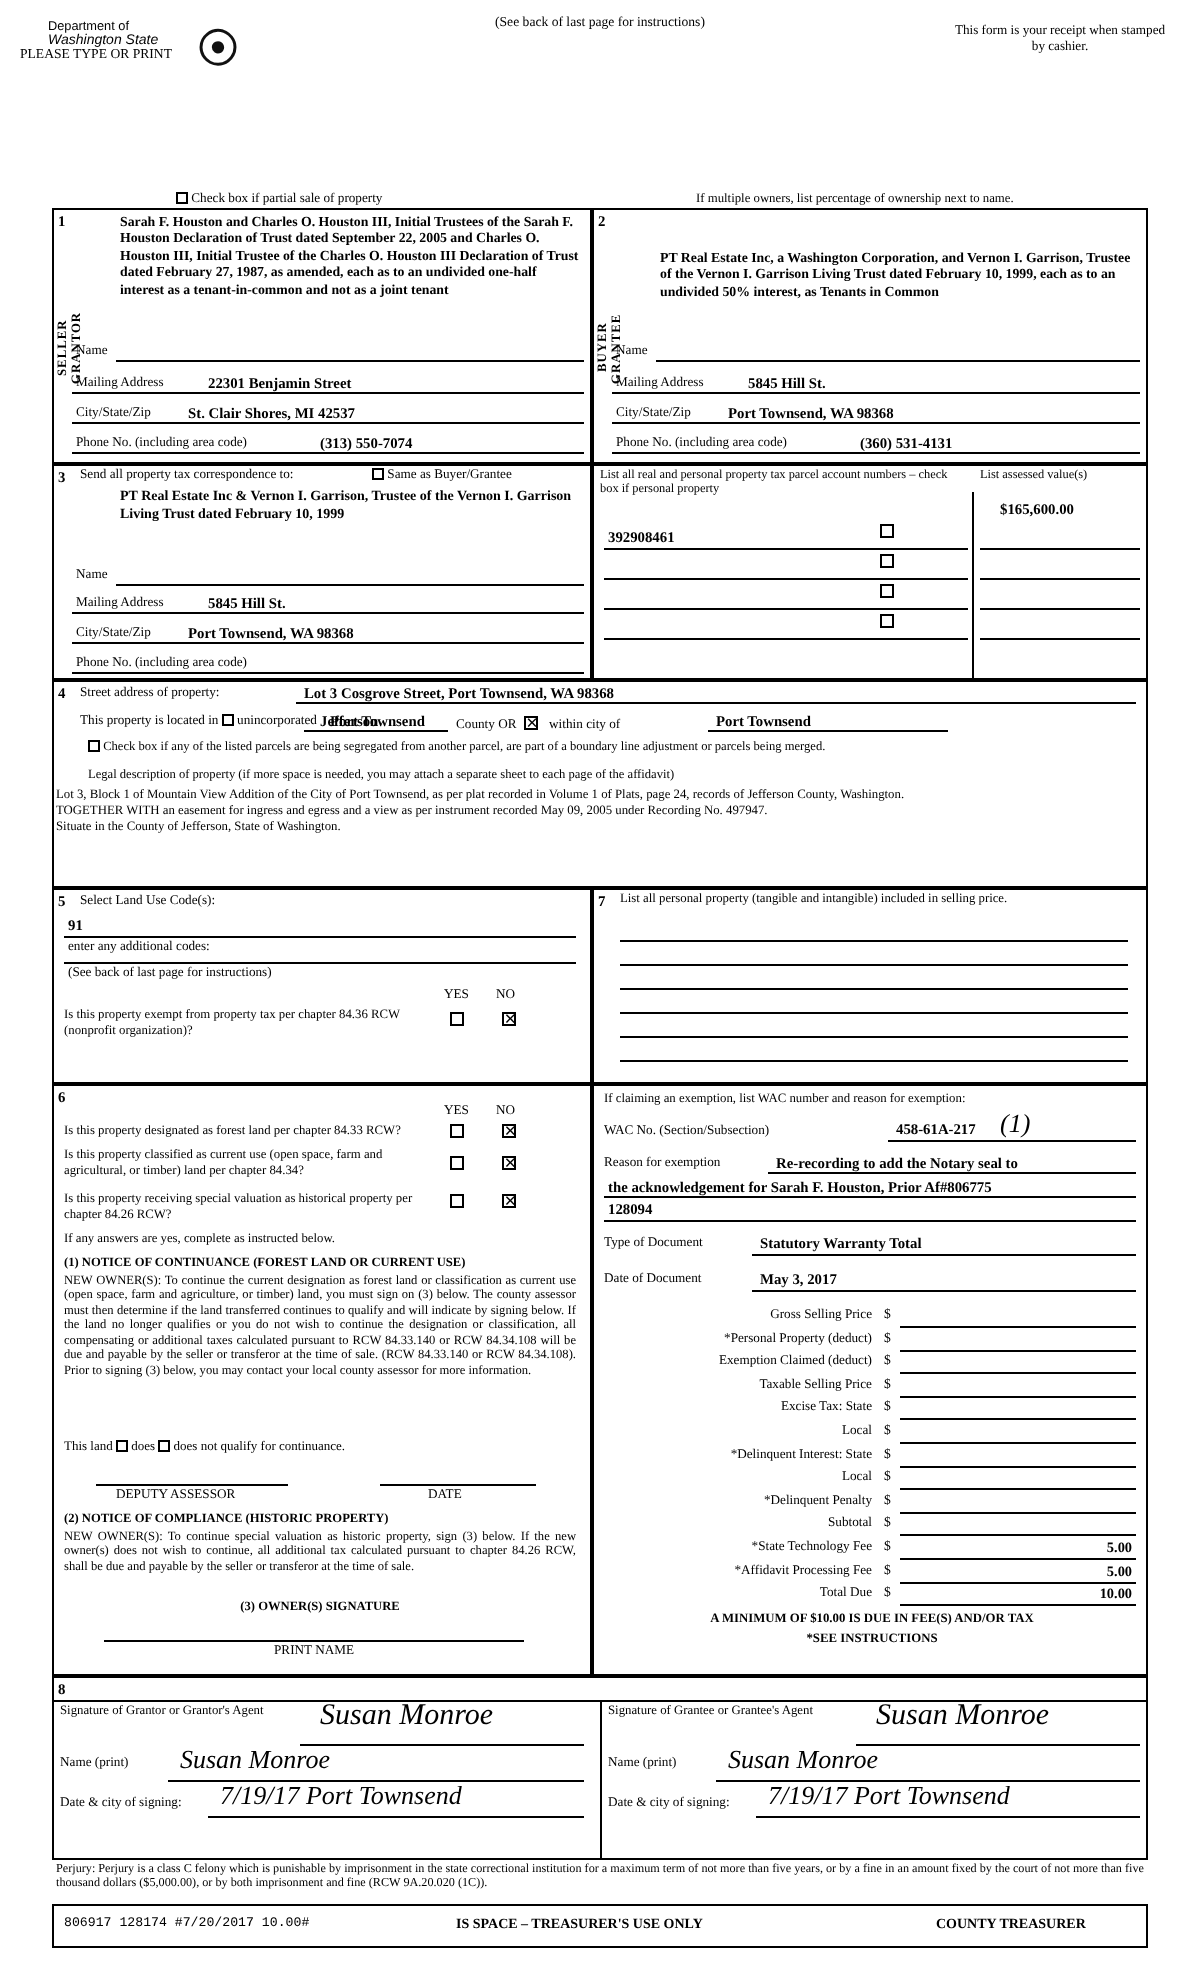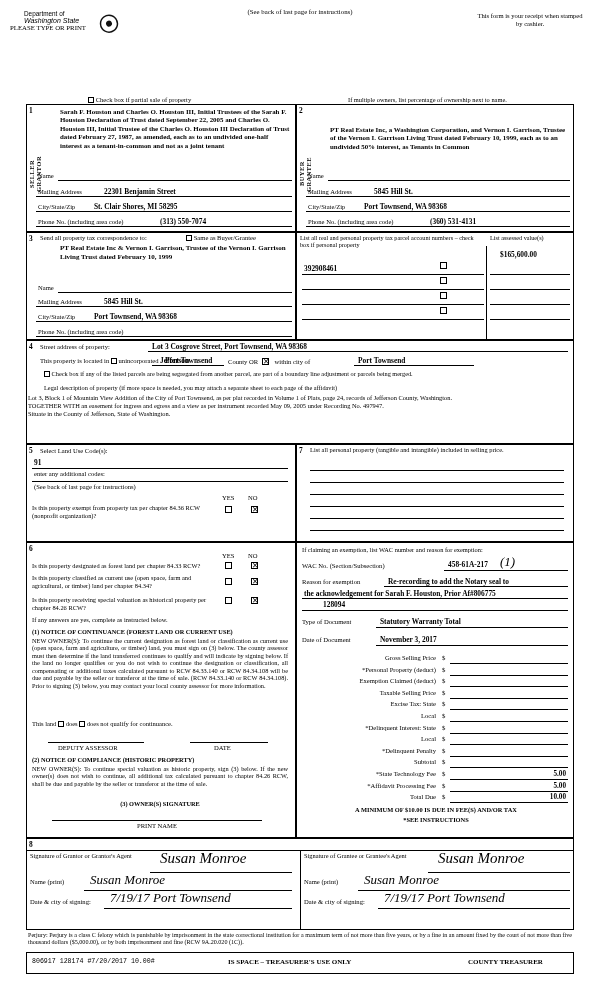--- a/index.html
+++ b/index.html
@@ -83,21 +83,21 @@
 
   <div class="lbl" style="left:38px; top:172px;">Name</div>
   <div style="position:absolute; left:60px; top:108px; width:232px; font-size:6.9px; font-weight:bold; line-height:1.22;">Sarah F. Houston and Charles O. Houston III, Initial Trustees of the Sarah F. Houston Declaration of Trust dated September 22, 2005 and Charles O. Houston III, Initial Trustee of the Charles O. Houston III Declaration of Trust dated February 27, 1987, as amended, each as to an undivided one-half interest as a tenant-in-common and not as a joint tenant</div>
   <div class="line" style="left:58px; top:180px; width:234px;"></div>
 
   <div class="lbl" style="left:38px; top:188px;">Mailing Address</div>
   <div class="val" style="left:104px; top:187px;">22301 Benjamin Street</div>
   <div class="line" style="left:36px; top:196px; width:256px;"></div>
 
   <div class="lbl" style="left:38px; top:203px;">City/State/Zip</div>
-  <div class="val" style="left:94px; top:202px;">St. Clair Shores, MI 58295</div>
+  <div class="val" style="left:94px; top:202px;">St. Clair Shores, MI 42537</div>
   <div class="line" style="left:36px; top:211px; width:256px;"></div>
 
   <div class="lbl" style="left:38px; top:218px;">Phone No. (including area code)</div>
   <div class="val" style="left:160px; top:217px;">(313) 550-7074</div>
   <div class="line" style="left:36px; top:226px; width:256px;"></div>
 
   <div class="lbl" style="left:308px; top:172px;">Name</div>
   <div style="position:absolute; left:330px; top:126px; width:238px; font-size:6.9px; font-weight:bold; line-height:1.22;">PT Real Estate Inc, a Washington Corporation, and Vernon I. Garrison, Trustee of the Vernon I. Garrison Living Trust dated February 10, 1999, each as to an undivided 50% interest, as Tenants in Common</div>
   <div class="line" style="left:328px; top:180px; width:242px;"></div>
 
@@ -265,29 +265,29 @@
   <div class="lbl" style="left:302px; top:562px;">WAC No. (Section/Subsection)</div>
   <div class="val" style="left:448px; top:560px;">458-61A-217</div>
   <div class="hand" style="position:absolute; left:500px; top:554px; font-size:13px;">(1)</div>
   <div class="line" style="left:444px; top:570px; width:124px;"></div>
 
   <div class="lbl" style="left:302px; top:578px;">Reason for exemption</div>
   <div class="val" style="left:388px; top:577px;">Re-recording to add the Notary seal to</div>
   <div class="line" style="left:384px; top:586px; width:184px;"></div>
   <div class="val" style="left:304px; top:589px;">the acknowledgement for Sarah F. Houston, Prior Af#806775</div>
   <div class="line" style="left:302px; top:598px; width:266px;"></div>
-  <div class="val" style="left:304px; top:600px;margin-left:19px;">128094</div>
+  <div class="val" style="left:304px; top:600px;">128094</div>
   <div class="line" style="left:302px; top:610px; width:266px;"></div>
 
   <div class="lbl" style="left:302px; top:618px;">Type of Document</div>
   <div class="val" style="left:380px; top:617px;">Statutory Warranty Total</div>
   <div class="line" style="left:376px; top:627px; width:192px;"></div>
 
   <div class="lbl" style="left:302px; top:636px;">Date of Document</div>
-  <div class="val" style="left:380px; top:635px;">November 3, 2017</div>
+  <div class="val" style="left:380px; top:635px;">May 3, 2017</div>
   <div class="line" style="left:376px; top:645px; width:192px;"></div>
 
   <div id="amount-rows">
       <div class="r" style="position: absolute; left: 300px; top: 654px; width: 136px; font-size: 6.6px;">Gross Selling Price</div>
       <div style="position: absolute; left: 442px; top: 654px; font-size: 6.8px;">$</div>
       <div class="line" style="position: absolute; left: 450px; top: 663px; width: 118px; height: 1px; background: rgb(0, 0, 0);"></div>
       <div class="r" style="position: absolute; left: 450px; top: 654px; width: 116px; font-size: 7.2px; font-weight: bold;"></div>
       <div class="r" style="position: absolute; left: 300px; top: 665.6px; width: 136px; font-size: 6.6px;">*Personal Property (deduct)</div>
       <div style="position: absolute; left: 442px; top: 665.6px; font-size: 6.8px;">$</div>
       <div class="line" style="position: absolute; left: 450px; top: 674.6px; width: 118px; height: 1px; background: rgb(0, 0, 0);"></div>

